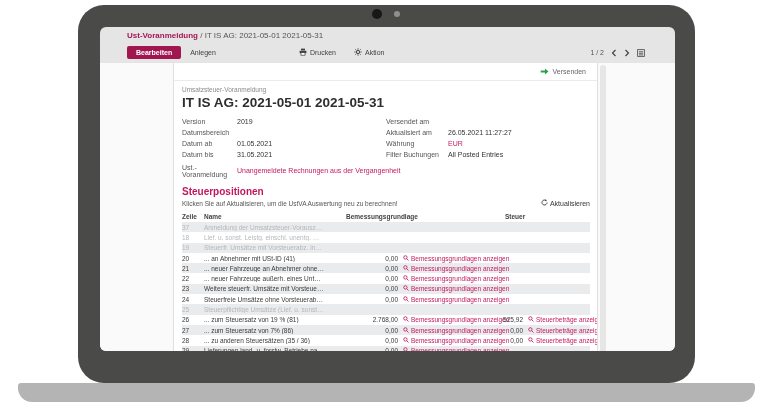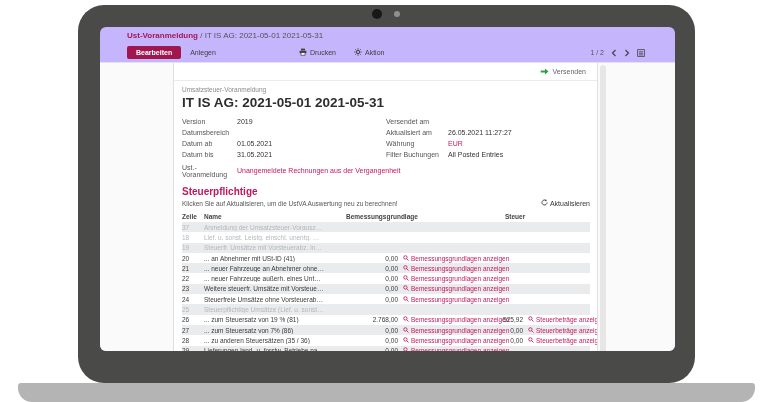--- a/index.html
+++ b/index.html
@@ -9,21 +9,21 @@
   
   .frame { position:absolute; left:78px; top:5px; width:617px; height:378px;
     background:#4a4a49; border-radius:26px; }
   .cam-main { position:absolute; left:372px; top:9px; width:10px; height:10px;
     border-radius:50%; background:#181818; }
   .cam-small { position:absolute; left:394px; top:11px; width:6px; height:6px;
     border-radius:50%; background:#8f8f8f; }
   .base { position:absolute; left:18px; top:383px; width:737px; height:19px;
     background:#b4b4b4; border-radius:3px 3px 14px 14px; }
   .screen { position:absolute; left:100px; top:27px; width:575px; height:324px;
-    background:#c4b5fd; border-radius:6px; overflow:hidden; }
+    background:#e5e5e5; border-radius:6px; overflow:hidden; }
 
   
   .app-header { height:36px; border-bottom:1px solid #e4e4e4; padding:4px 30px 0 27px; }
   .breadcrumb { font-size:8px; color:#555; white-space:nowrap; }
   .bc-app { color:#a81653; font-weight:bold; }
   .toolbar { display:flex; align-items:center; margin-top:5px; }
   .btn-primary { background:#a1164f; color:#fff; font-size:7px; font-weight:bold;
     padding:3px 9px; border-radius:2px; border:none; line-height:1;
     font-family:inherit; }
   .btn-plain { font-size:7px; color:#3f3f3f; margin-left:9px; background:none; border:none;
@@ -207,21 +207,21 @@
     <span class="fvalue">All Posted Entries</span>
   </div>
             </div>
         </div>
 
         <div class="ustva-row">
           <span class="flabel">Ust.-Voranmeldung</span>
           <span class="link">Unangemeldete Rechnungen aus der Vergangenheit</span>
         </div>
 
-        <div class="section-title">Steuerpflichtige</div>
+        <div class="section-title">Steuerpositionen</div>
         <div class="section-sub">
           <span>Klicken Sie auf Aktualisieren, um die UstVA Auswertung neu zu berechnen!</span>
           <button class="refresh-btn">
             <span><svg width="7" height="7" viewBox="0 0 10 10">
                   <path d="M8.6 5a3.6 3.6 0 1 1-1.1-2.6" fill="none" stroke="#333" stroke-width="1.2"></path>
                   <path d="M6.8 0.4 8.2 2.6 5.6 3.1 Z" fill="#333"></path>
                 </svg></span>
             <span>Aktualisieren</span>
           </button>
         </div>

